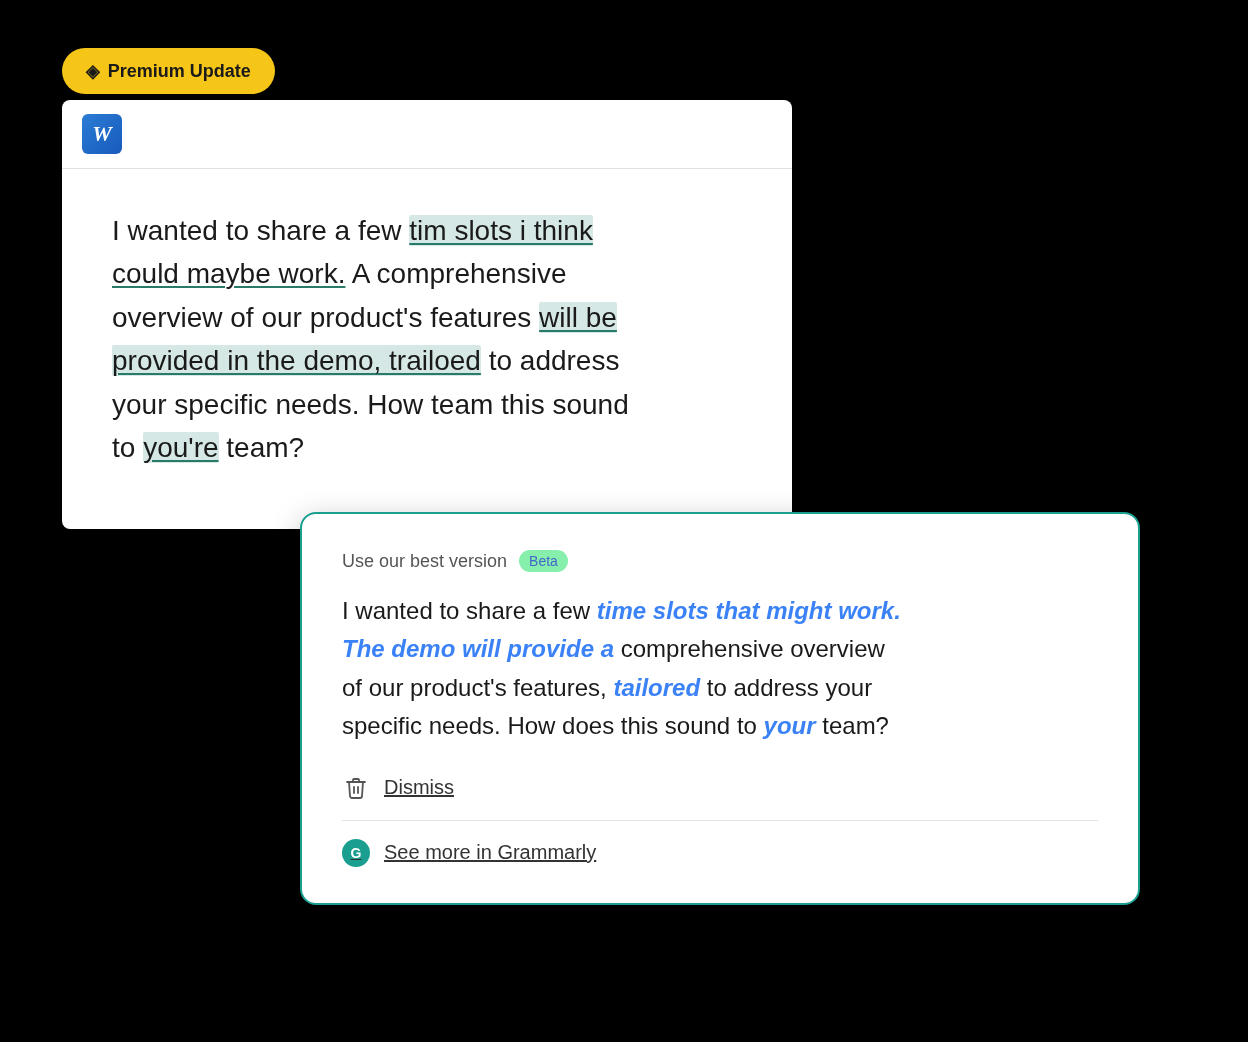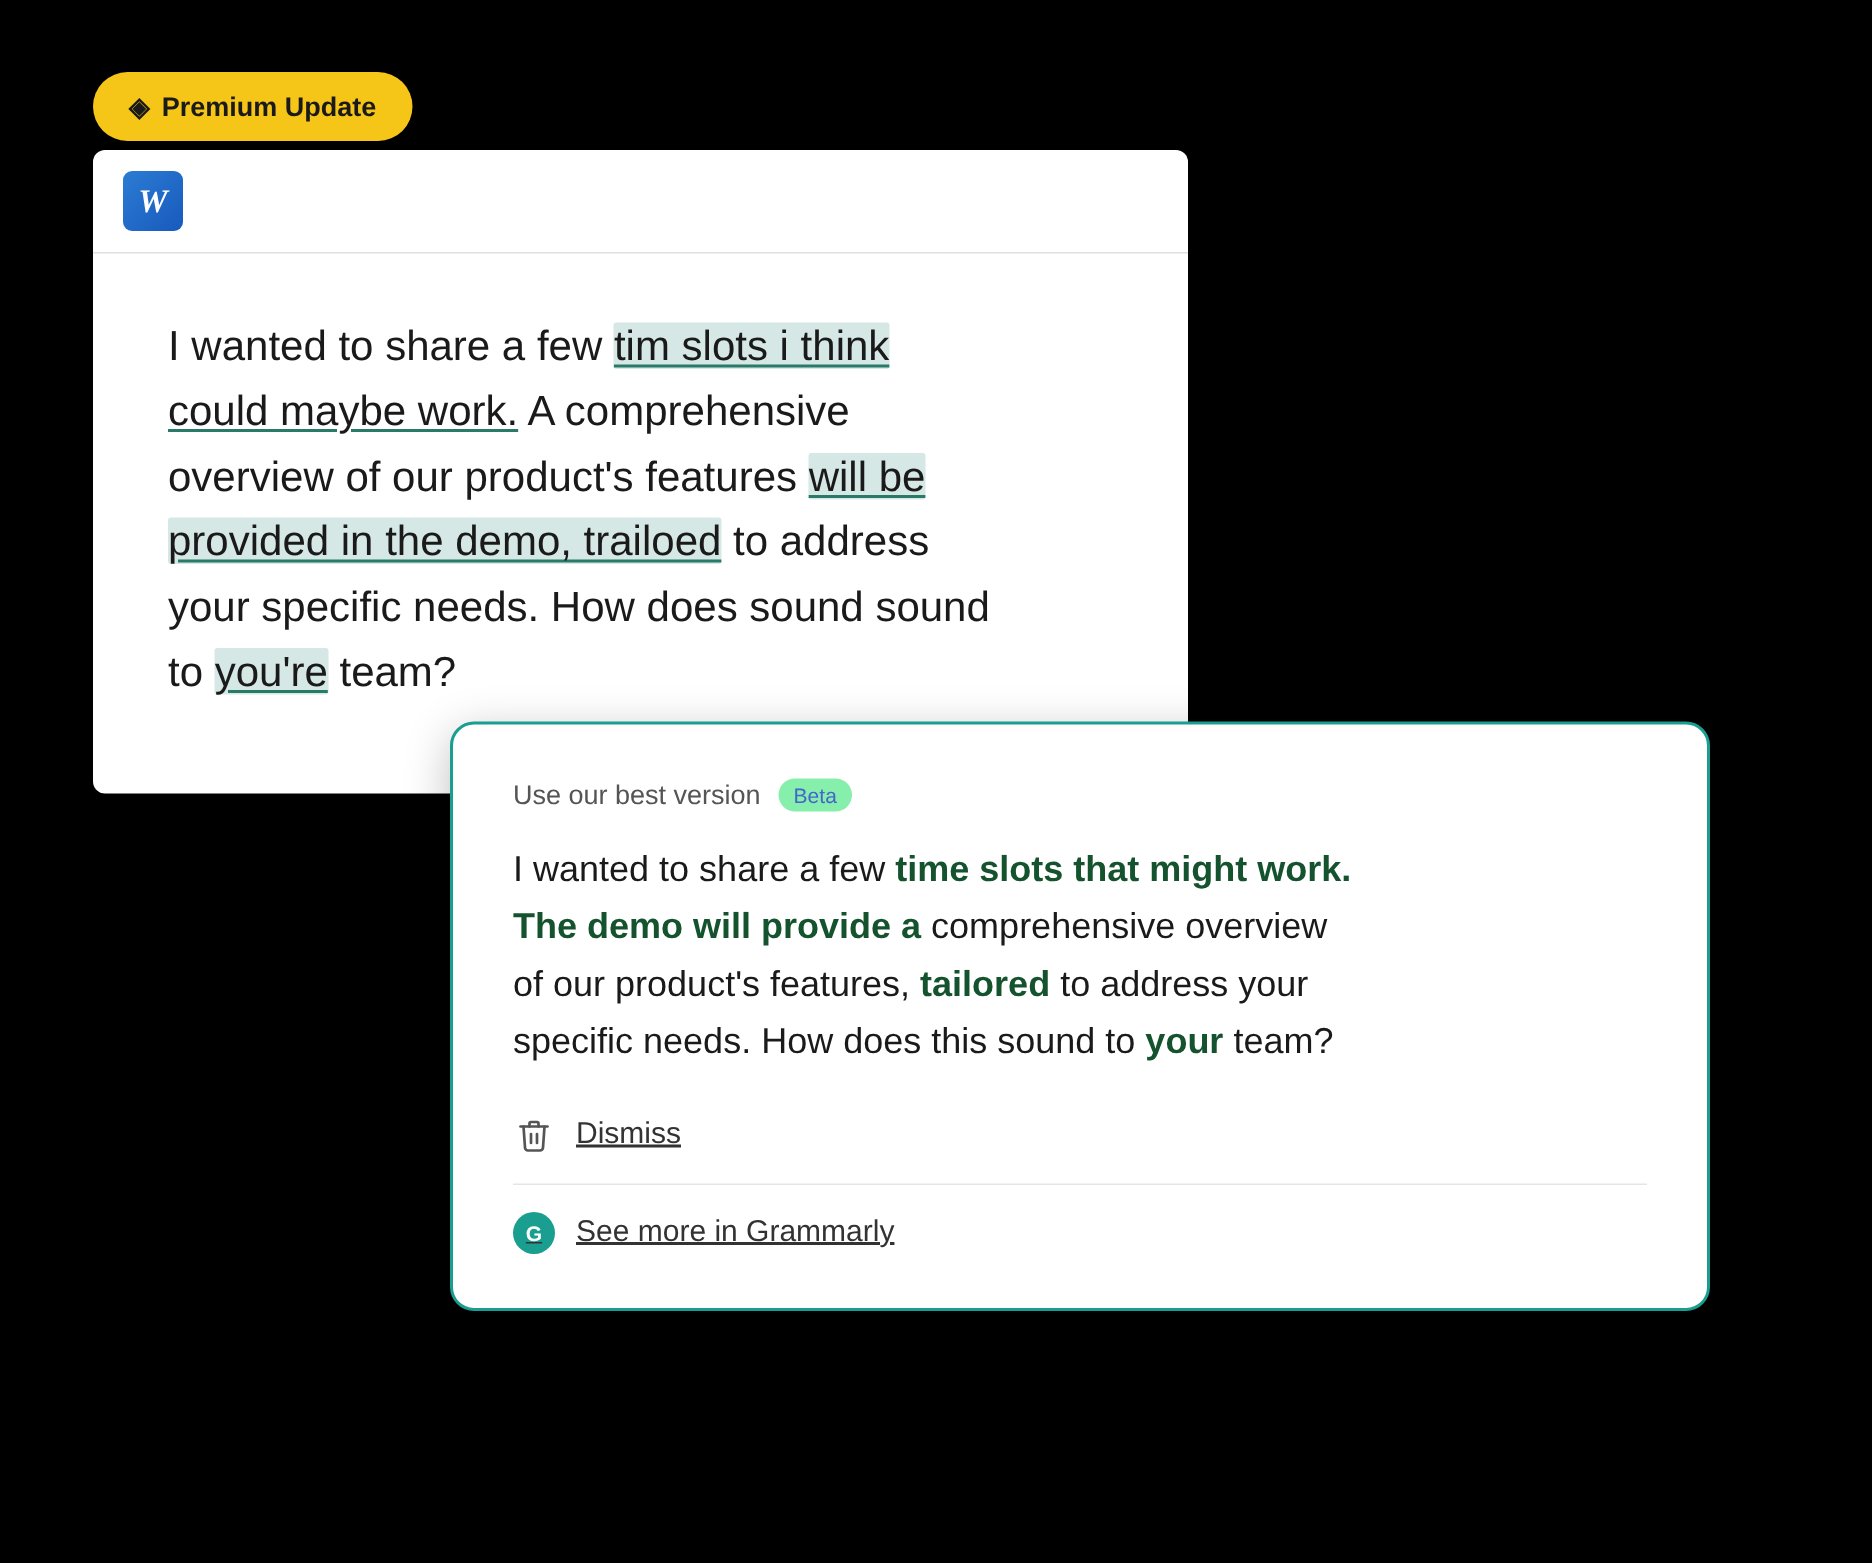--- a/index.html
+++ b/index.html
@@ -81,21 +81,21 @@
     }
 
     .highlight-bg {
       background-color: #d6e8e5;
       border-radius: 2px;
       text-align: right;
     }
 
     .grammarly-popup {
       position: absolute;
-      top: 481px;
+      top: 512px;
       left: 300px;
       width: 840px;
       background: #fff;
       border-radius: 16px;
       border: 2px solid #1a9e8f;
       box-shadow: 0 8px 30px rgba(0,0,0,0.25);
       padding: 36px 40px 36px 40px;
       z-index: 20;
     }
 
@@ -121,22 +121,23 @@
     }
 
     .popup-body {
       font-size: 24px;
       line-height: 1.6;
       color: #1a1a1a;
       margin-bottom: 28px;
     }
 
     .highlight-blue {
-      color: #14532d;
+      color: #3b82f6;
       font-weight: 700;
+      font-style: italic;
     }
 
     .popup-actions {
       display: flex;
       flex-direction: column;
       gap: 14px;
     }
 
     .action-item {
       display: flex;
@@ -193,21 +194,21 @@
   <div class="word-header">
     <div class="word-logo">
       <span>W</span>
     </div>
   </div>
   <div class="word-content">
     <span>I wanted to share a few </span><span class="underline-green highlight-bg">tim slots i think</span><br>
     <span class="underline-green">could maybe work.</span><span> A comprehensive</span><br>
     <span>overview of our product's features </span><span class="underline-green highlight-bg">will be</span><br>
     <span class="underline-green highlight-bg">provided in the demo, trailoed</span><span> to address</span><br>
-    <span>your specific needs. How does sound sound</span><br>
+    <span>your specific needs. How team this sound</span><br>
     <span>to </span><span class="underline-green highlight-bg">you're</span><span> team?</span>
   </div>
 </div>
 
 <div class="grammarly-popup">
   <div class="popup-header">
     <span class="popup-header-text">Use our best version</span>
     <span class="beta-badge">Beta</span>
   </div>
 

